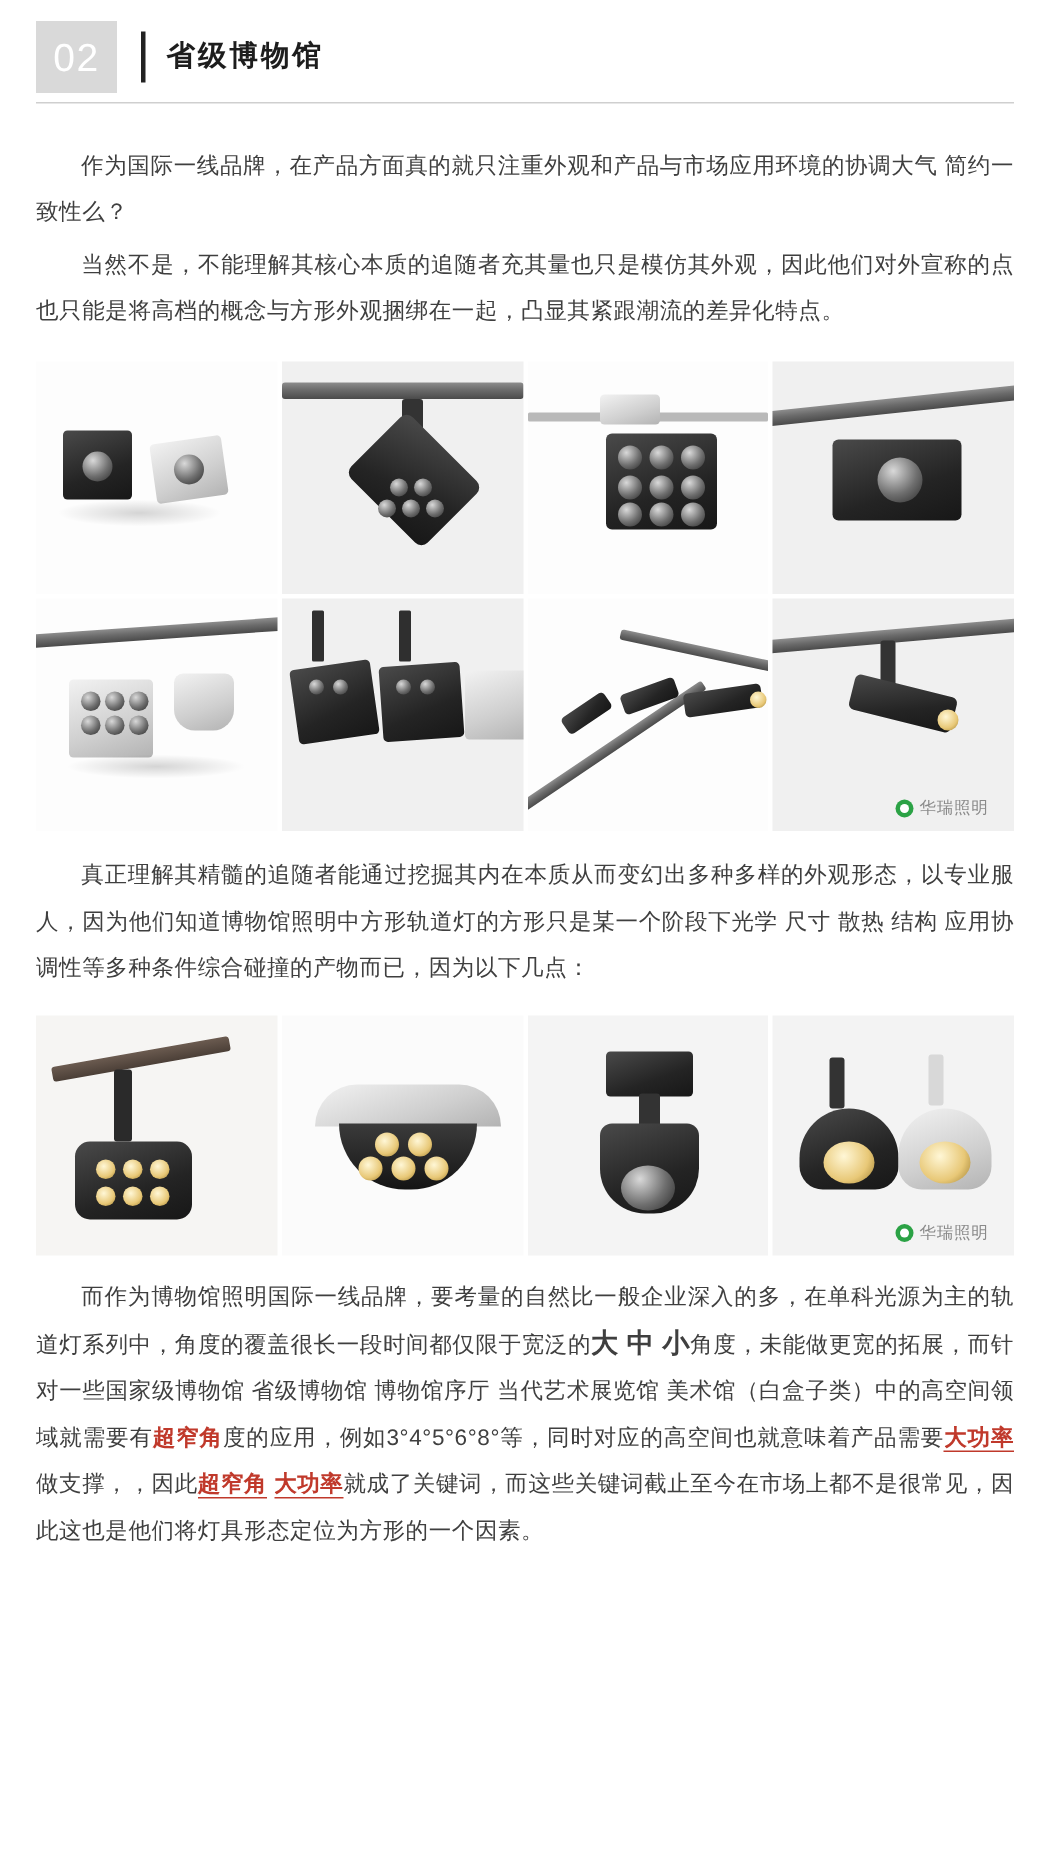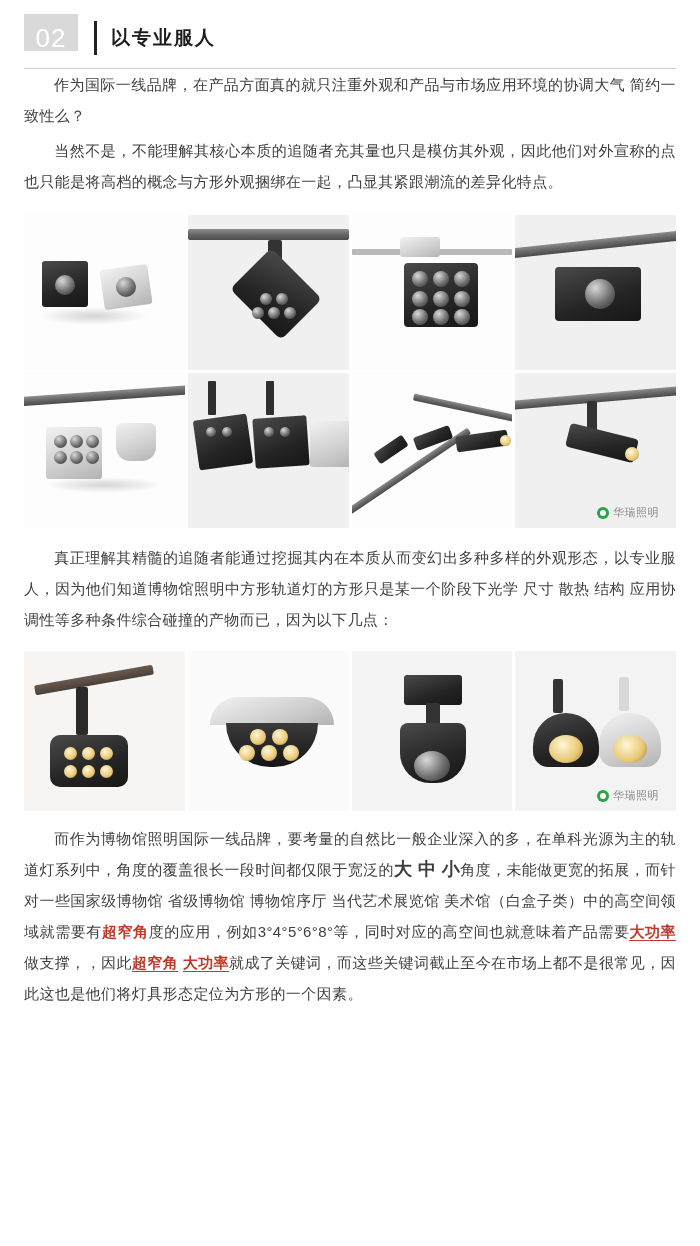--- a/index.html
+++ b/index.html
@@ -24,21 +24,21 @@
   .header {
     position: relative;
     display: flex;
     align-items: stretch;
     padding: 14px 24px 0 24px;
     height: 62px;
     box-sizing: border-box;
   }
   .header-num {
     width: 54px;
-    height: 37px;
+    height: 48px;
     background: #d9d9d9;
     color: #ffffff;
     font-size: 26px;
     line-height: 48px;
     text-align: center;
     letter-spacing: 1px;
     font-family: "Liberation Sans", sans-serif;
   }
   .header-rule {
     width: 3px;
@@ -68,20 +68,21 @@
   }
   p.para {
     font-size: 15px;
     line-height: 31px;
     color: #3f3f3f;
     margin: 0;
     text-align: justify;
     letter-spacing: 0.4px;
   }
   p.para.first {
+    margin-top: 26px;
   }
   p.para + p.para {
     margin-top: 4px;
   }
   .indent {
     display: inline-block;
     width: 30px;
   }
   .kw-red {
     color: #c0392b;
@@ -201,21 +202,21 @@
   }
 </style>
 </head>
 <body>
 
 <div class="page">
 
   <div class="header">
     <div class="header-num">02</div>
     <div class="header-rule"></div>
-    <div class="header-title">以专业服人</div>
+    <div class="header-title">省级博物馆</div>
   </div>
   <div class="header-divider"></div>
 
   <div class="content">
 
     <p class="para first"><span class="indent"></span><span>作为国际一线品牌，在产品方面真的就只注重外观和产品与市场应用环境的协调大气 简约一致性么？</span></p>
 
     <p class="para"><span class="indent"></span><span>当然不是，不能理解其核心本质的追随者充其量也只是模仿其外观，因此他们对外宣称的点也只能是将高档的概念与方形外观捆绑在一起，凸显其紧跟潮流的差异化特点。</span></p>
 
     <div class="grid grid-4">

